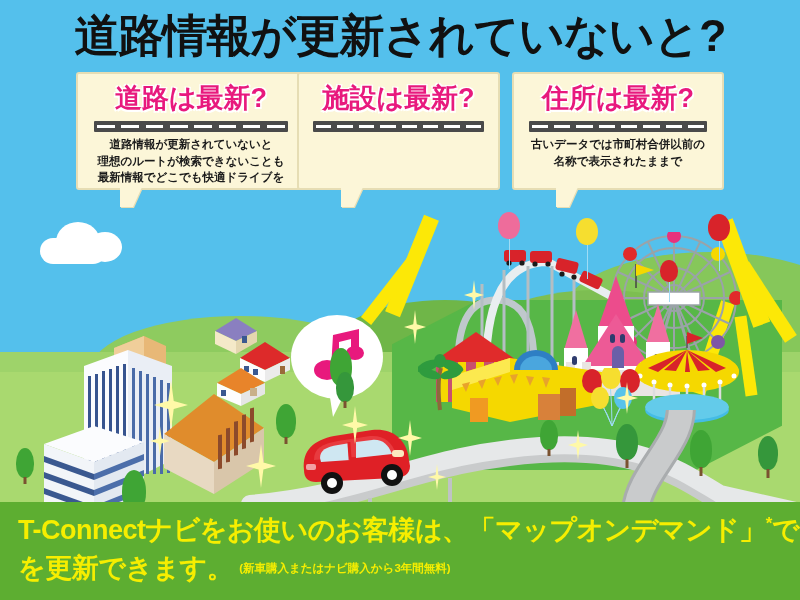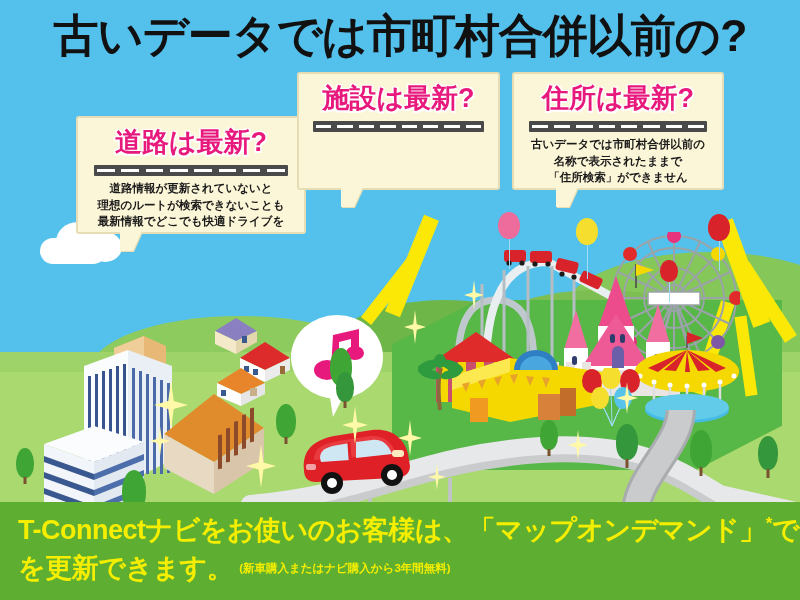--- a/index.html
+++ b/index.html
@@ -30,21 +30,21 @@
     border-radius:3px;
   }
   .callout .tail {
     position:absolute; bottom:-19px; left:42px;
     width:0; height:0;
     border-left:13px solid #FCF6D8;
     border-right:9px solid transparent;
     border-top:20px solid #FCF6D8;
     filter:drop-shadow(1px 1px 0 #E6DDB4);
   }
-  .c1 { left:76px;  width:230px;margin-top:44px; }
+  .c1 { left:76px;  width:230px; }
   .c2 { left:297px; width:203px; }
   .c3 { left:512px; width:212px; }
 
   .callout .ctitle {
     text-align:center; font-size:27px; font-weight:bold;
     color:#E8197D; margin-top:6px; letter-spacing:0px;
     white-space:nowrap;
     text-shadow: 1.5px 1.5px 0 #fff, -1.5px 1.5px 0 #fff, 1.5px -1.5px 0 #fff, -1.5px -1.5px 0 #fff;
   }
   .roadbar {
@@ -527,21 +527,21 @@
   <div class="sparkle" style="left:246px;top:444px;width:30px;height:44px;"></div>
   <div class="sparkle" style="left:398px;top:420px;width:24px;height:36px;"></div>
   <div class="sparkle" style="left:150px;top:426px;width:20px;height:30px;"></div>
   <div class="sparkle" style="left:404px;top:310px;width:22px;height:34px;"></div>
   <div class="sparkle" style="left:464px;top:280px;width:20px;height:30px;"></div>
   <div class="sparkle" style="left:616px;top:382px;width:22px;height:32px;"></div>
   <div class="sparkle" style="left:568px;top:430px;width:20px;height:30px;"></div>
   <div class="sparkle" style="left:342px;top:406px;width:26px;height:38px;"></div>
   <div class="sparkle" style="left:428px;top:464px;width:18px;height:26px;"></div>
 
-  <div class="headline">古いデータでは市町村合併以前の?</div>
+  <div class="headline">道路情報が更新されていないと?</div>
 
   <div class="callout c1">
     <div class="ctitle">道路は最新?</div>
     <div class="roadbar">
       <i></i>
         <i></i>
         <i></i>
         <i></i>
         <i></i>
         <i></i>
@@ -579,21 +579,20 @@
         <i></i>
         <i></i>
         <i></i>
         <i></i>
         <i></i>
         <i></i>
     </div>
     <div class="cbody">
       <div>古いデータでは市町村合併以前の</div>
       <div>名称で表示されたままで</div>
-      <div>「住所検索」ができません</div>
     </div>
     <div class="tail"></div>
   </div>
 
   <div class="banner">
     <div class="bline1">
       <span>T-Connectナビをお使いのお客様は、「マップオンデマンド」</span><span class="star">*</span><span>で</span>
     </div>
     <div class="bline2">
       <span class="cont">を更新できます。</span>

